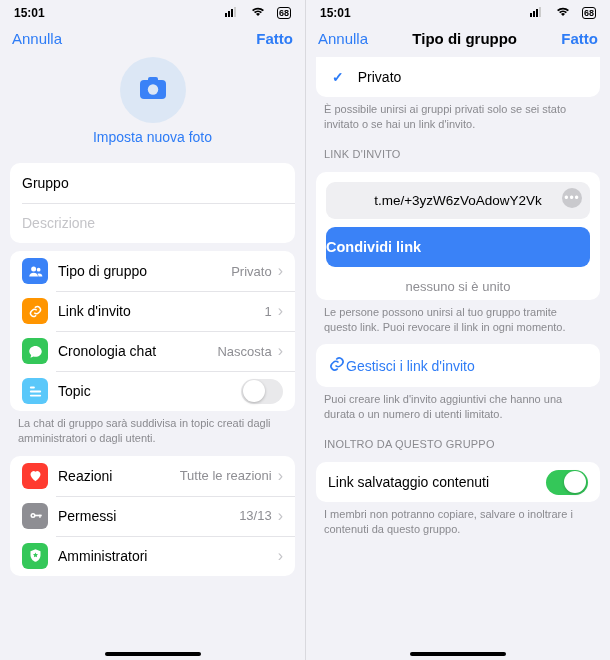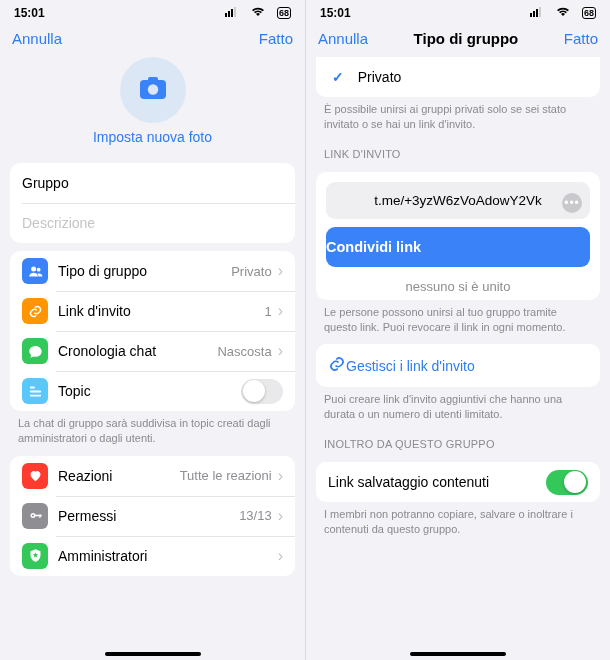--- a/index.html
+++ b/index.html
@@ -5,21 +5,21 @@
   *{box-sizing:border-box;margin:0;padding:0;font-family:-apple-system,"SF Pro Text","Helvetica Neue",Arial,sans-serif;-webkit-font-smoothing:antialiased}
   body{background:#fff;width:610px;height:660px;overflow:hidden}
   .wrap{display:flex;width:610px;height:660px;background:#0c4a6e}
   .phone{width:305px;height:660px;background:#f2f2f7;position:relative;overflow:hidden;display:flex;flex-direction:column}
   .phone+.phone{border-left:1px solid #d9d9de}
   .status{height:22px;display:flex;justify-content:space-between;align-items:center;padding:4px 14px 0;font-size:12px;font-weight:600;color:#000}
   .status .right{display:flex;align-items:center;gap:12px}
   .nav{display:flex;justify-content:space-between;align-items:center;padding:8px 12px 6px;font-size:15px}
   .nav .title{font-weight:600;color:#000;font-size:15px}
   .nav a{color:#2e7cf6;text-decoration:none}
-  .nav .done{font-weight:400}
+  .nav .done{font-weight:700}
   .content{flex:1;overflow-y:auto;padding-bottom:20px}
   
   .photo-block{display:flex;flex-direction:column;align-items:center;padding:4px 0 10px}
   .avatar-circle{width:66px;height:66px;border-radius:50%;background:#dce7f5;display:flex;align-items:center;justify-content:center}
   .set-photo{color:#2e7cf6;font-size:14px;margin-top:6px}
   .card{background:#fff;border-radius:10px;margin:8px 10px 0}
   .row{display:flex;align-items:center;min-height:40px;padding:0 12px;font-size:14px;color:#000;position:relative}
   .row+.row::before{content:"";position:absolute;left:46px;right:0;top:0;height:1px;background:#e4e4e8}
   .row.noicon+.row.noicon::before{left:12px}
   .row .label{flex:1}
@@ -30,21 +30,21 @@
   .section-note{font-size:11px;color:#8a8a8f;padding:5px 18px 2px;line-height:1.35}
   .section-head{font-size:11px;color:#8a8a8f;padding:14px 18px 4px;text-transform:uppercase;letter-spacing:.2px}
   .input-row{padding:10px 12px;font-size:14px}
   .input-row.placeholder{color:#c4c4c8}
   .toggle{width:42px;height:25px;border-radius:13px;background:#e9e9eb;position:relative;flex:none}
   .toggle .knob{position:absolute;width:22px;height:22px;border-radius:50%;background:#fff;top:1.5px;left:2px;box-shadow:0 1px 3px rgba(0,0,0,.25)}
   .toggle.on{background:#34c759}
   .toggle.on .knob{left:18px}
   .home-ind{position:absolute;bottom:4px;left:50%;transform:translateX(-50%);width:96px;height:4px;border-radius:3px;background:#000}
   
-  .link-box{background:#efeff2;border-radius:9px;margin:0 0;display:flex;align-items:flex-start;justify-content:center;padding:11px 10px;font-size:13.5px;color:#000;position:relative}
+  .link-box{background:#efeff2;border-radius:9px;margin:0 0;display:flex;align-items:flex-end;justify-content:center;padding:11px 10px;font-size:13.5px;color:#000;position:relative}
   .link-box .dots{position:absolute;right:8px;width:20px;height:20px;border-radius:50%;background:#c9c9cd;color:#fff;display:flex;align-items:center;justify-content:center;font-size:12px;letter-spacing:1px}
   .big-btn{background:#3a82f7;color:#fff;border-radius:9px;padding:12px 0;text-align:left;font-size:14.5px;font-weight:600;margin-top:8px}
   .sub-note{color:#8e8e93;font-size:13px;text-align:center;padding:12px 0 2px}
   .link-row{color:#2e7cf6;font-size:14px;display:flex;align-items:center;padding:11px 12px}
   .check{color:#2e7cf6;font-weight:700;margin-right:14px;margin-left:4px}
 </style>
 </head>
 <body>
 
 <div class="wrap">

